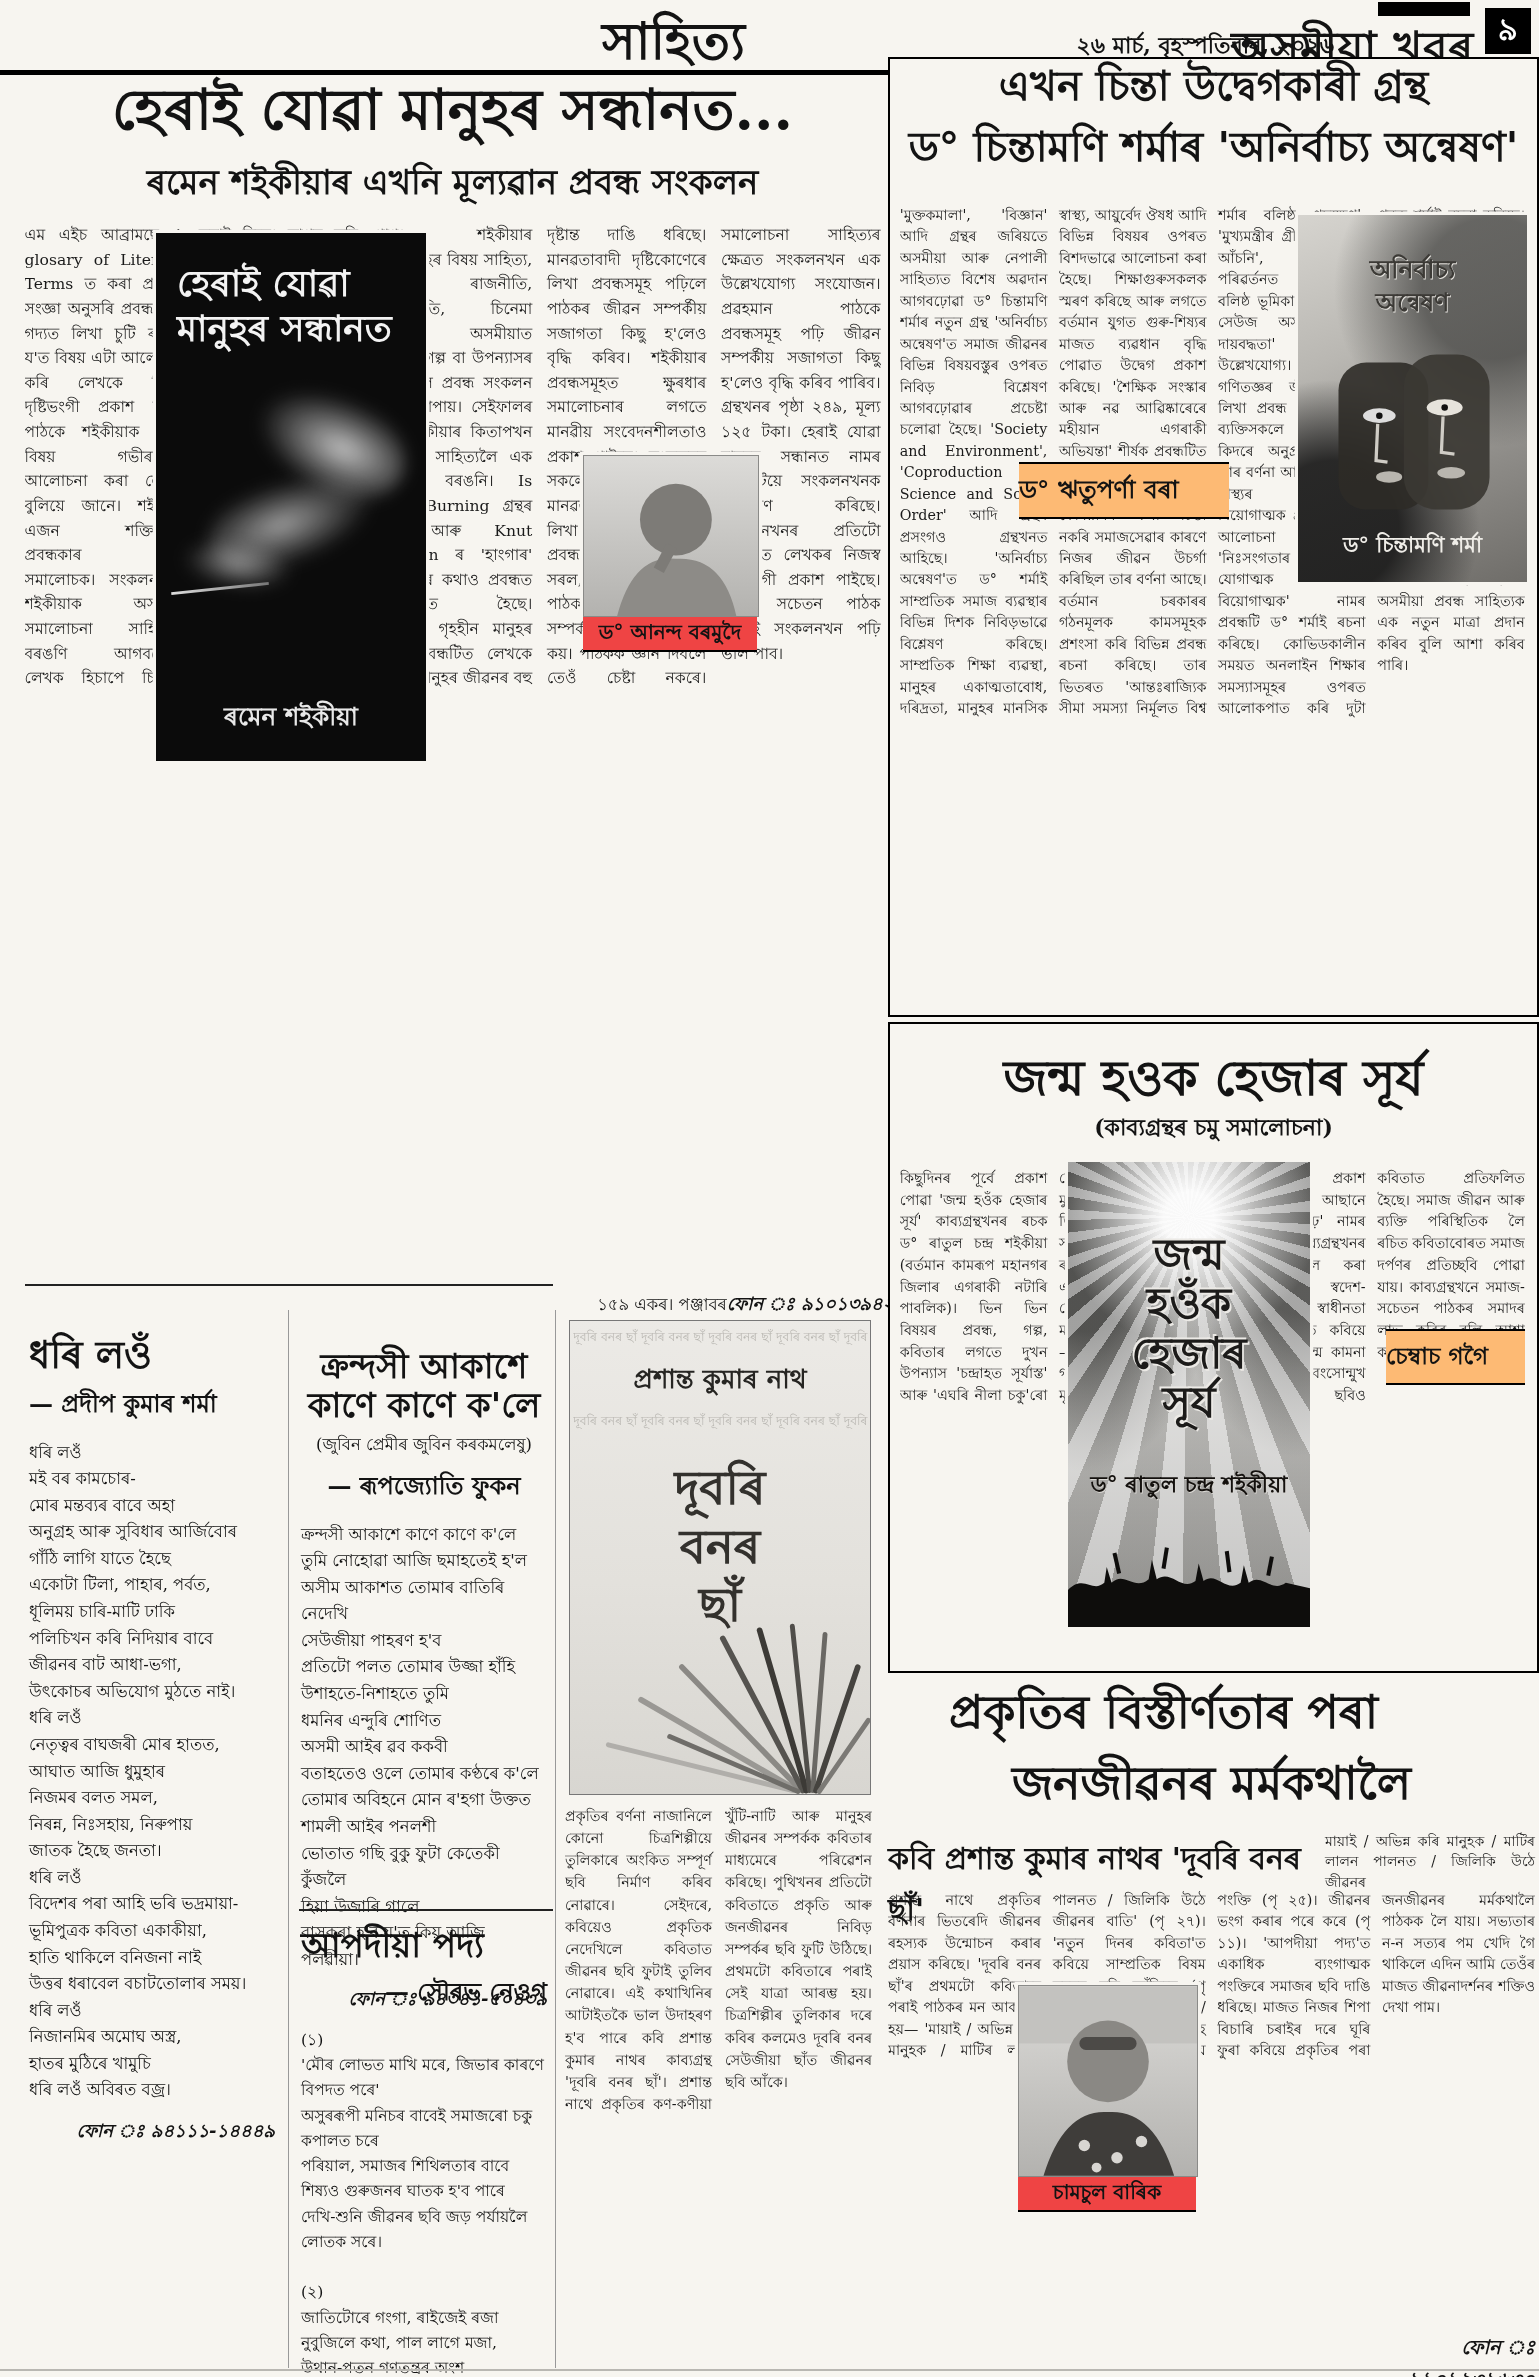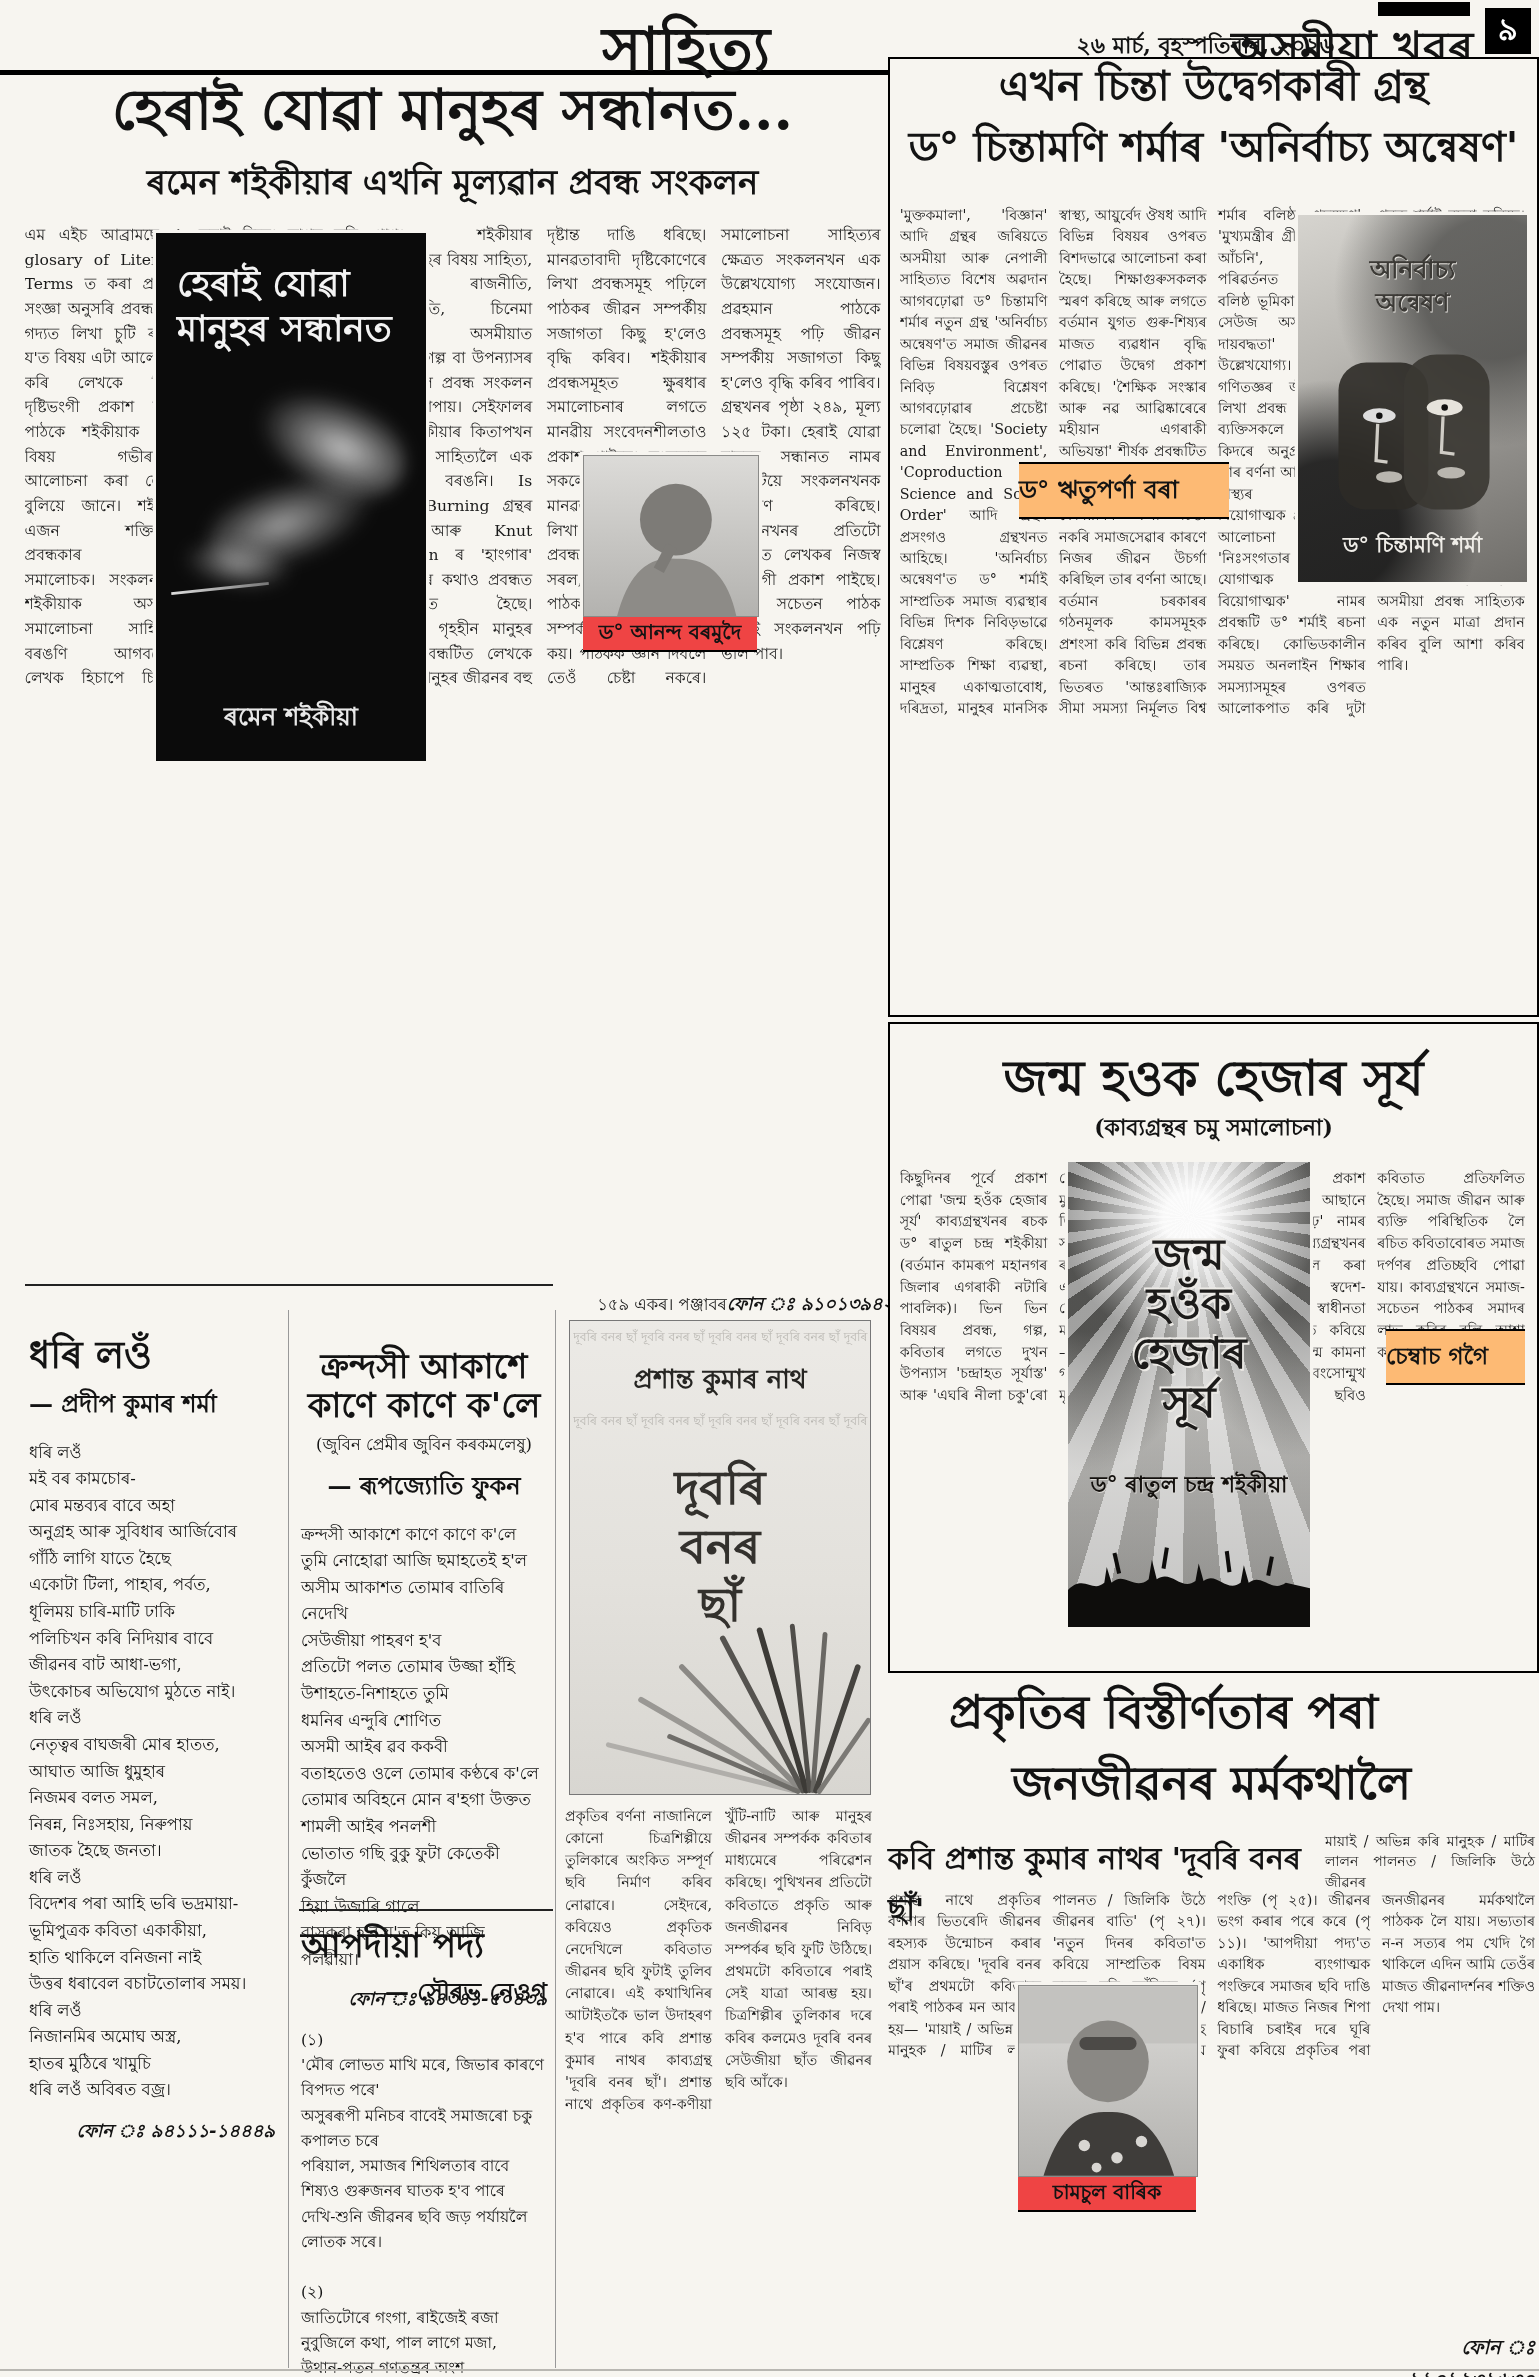--- a/index.html
+++ b/index.html
@@ -1,20 +1,20 @@
 <!DOCTYPE html>
 <html style="font-size:13px"><head>
 <meta charset="utf-8">
 <style>
   html,body{margin:0;padding:0;background:#888;}
   .page{position:relative;width:1539px;height:2377px;background:#f7f5f0;color:#131313;
         font-family:"DejaVu Serif","Liberation Serif",serif;overflow:hidden;}
   
   .header{position:absolute;left:0;top:0;width:1539px;height:70px;border-bottom:5.7px solid #000;}
-  .section-title{position:absolute;left:602px;top:3.3px;font-size:60px;font-weight:800;}
+  .section-title{position:absolute;left:602px;top:3.3px;font-size:51px;font-weight:800;}
   .date-line{position:absolute;right:205px;top:28px;font-size:22px;font-weight:700;}
   .masthead{position:absolute;right:65px;top:14.7px;font-size:44px;font-weight:900;letter-spacing:0.8px;}
   .tagline-box{position:absolute;right:69px;top:1.6px;width:92px;height:14.7px;background:#000;}
   .page-box{position:absolute;right:8.2px;top:8.2px;width:46px;height:46px;background:#000;color:#fff;
             font-size:31px;font-weight:800;display:flex;align-items:center;justify-content:center;}
   
   .hl{font-weight:800;text-align:center;line-height:1.08;}
   .body-text{font-size:15.6px;line-height:1.58;text-align:justify;color:#1a1a1a;}
   .cols5{column-count:5;column-gap:14.7px;}
   .cols4{column-count:4;column-gap:11.5px;}

